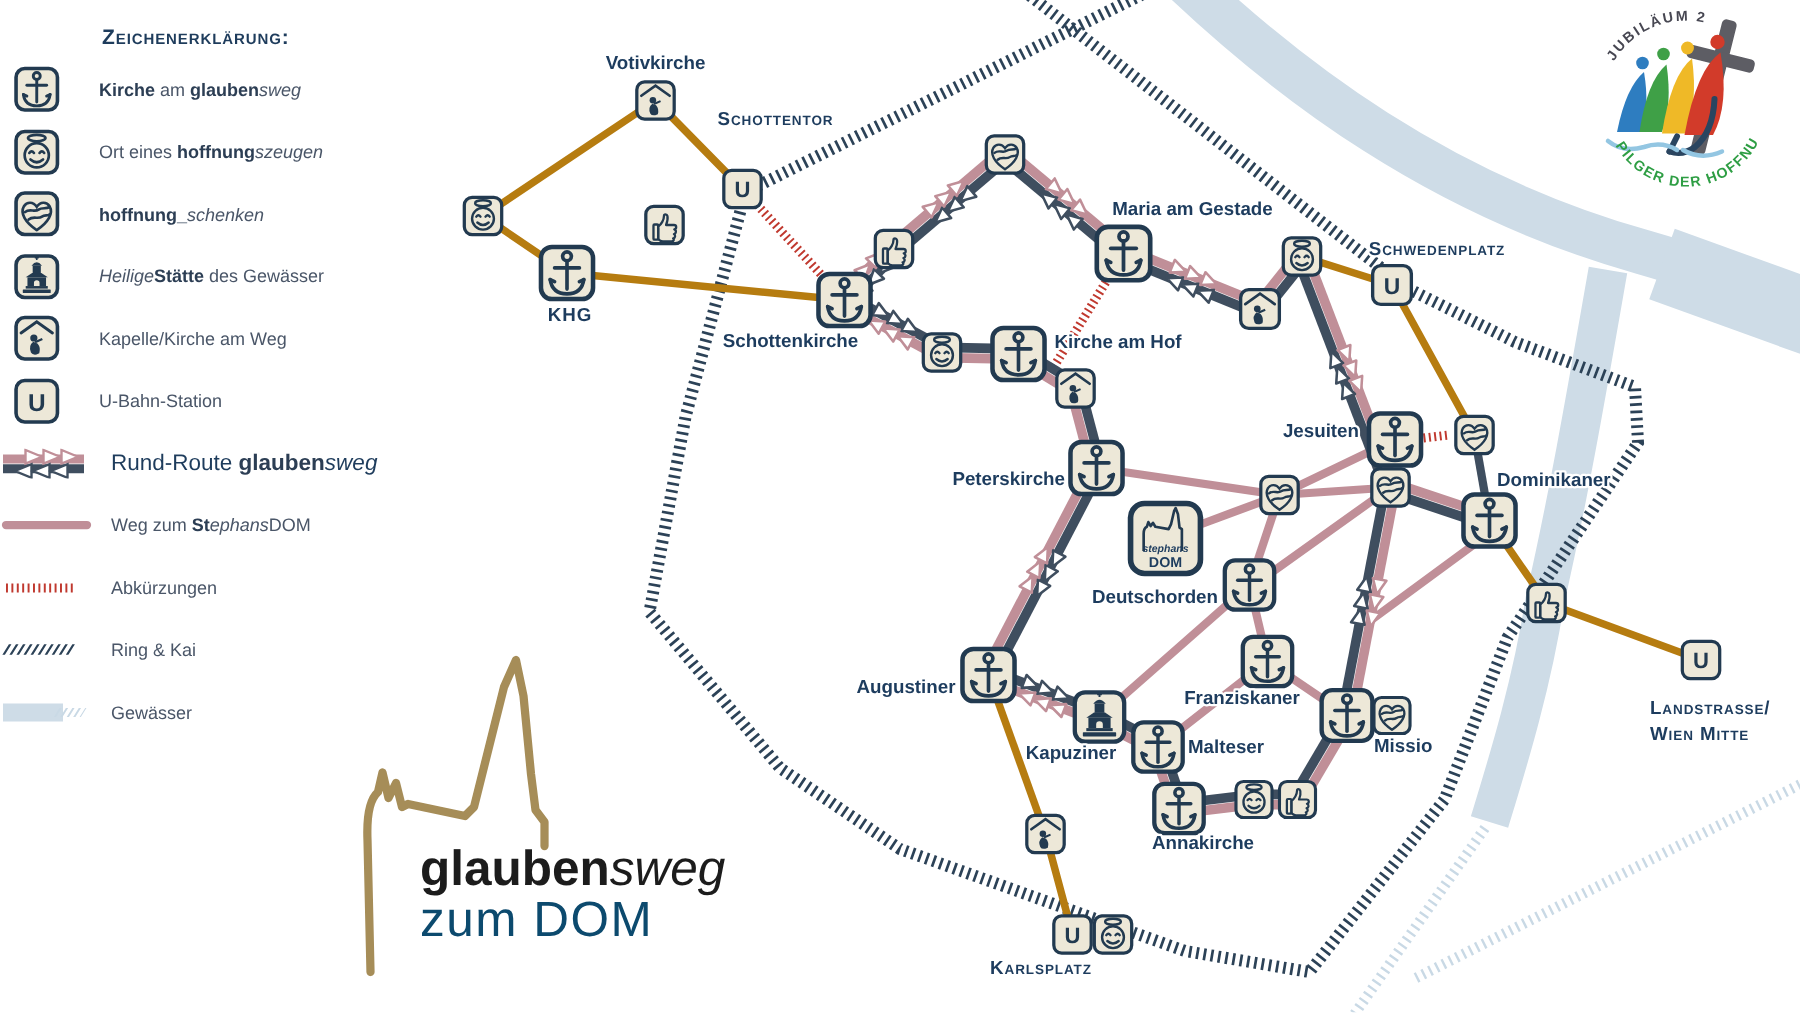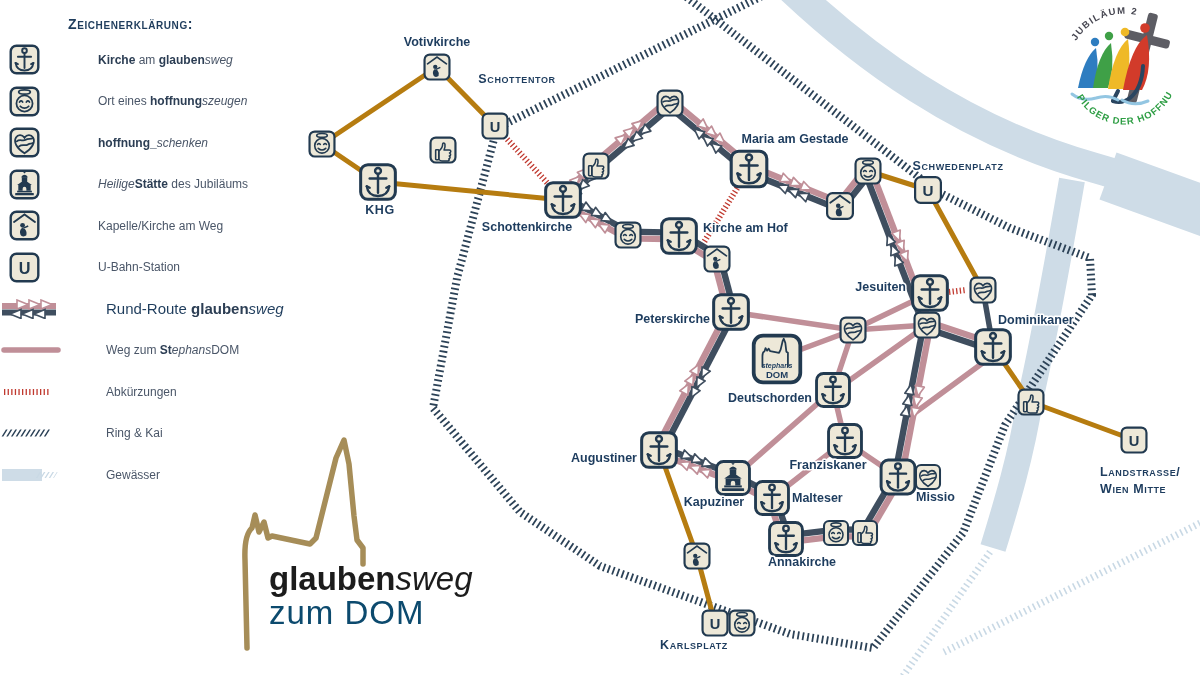--- a/index.html
+++ b/index.html
@@ -9,32 +9,32 @@
   
   .lbl-place{font:700 12.5px "Liberation Sans",sans-serif;fill:#1d3c5e;
              paint-order:stroke;stroke:#ffffff;stroke-width:3px;stroke-linejoin:round;}
   .lbl-station{font:700 12.5px "Liberation Sans",sans-serif;font-variant:small-caps;
                letter-spacing:.6px;fill:#1d3c5e;
                paint-order:stroke;stroke:#ffffff;stroke-width:3px;stroke-linejoin:round;}
   
   #legend{position:absolute;left:0;top:14px;width:290px;}
   #legend-title{font-size:14px;font-weight:700;color:#1e3c5c;font-variant:small-caps;
                 letter-spacing:.6px;margin:2px 0 12px 68px;}
-  .lrow{display:flex;align-items:center;height:31px;margin-bottom:10.5px;gap:32px;}
+  .lrow{display:flex;align-items:center;height:31px;margin-bottom:10.5px;}
   .lrow .lic{width:31px;height:31px;flex:0 0 31px;margin-right:26px;margin-left:9px;}
   .lrow .lsample{width:64px;height:20px;flex:0 0 64px;margin-right:10px;}
   .ltext{font-size:12px;color:#4a5668;}
   .ltext .b{font-weight:700;color:#2c3e54;}
   .ltext .i{font-style:italic;}
   .lrow.gap{margin-top:2px;}
   .lrow .big{font-size:15px;color:#1e3c5c;}
   
   #logo{position:absolute;left:238px;top:430px;width:280px;height:240px;}
   #logo-spire{position:absolute;left:0;top:2px;}
-  #logo-text{position:absolute;left:31px;top:132px;line-height:34px;color:#1c1c1c;}
+  #logo-text{position:absolute;left:42px;top:132px;line-height:34px;color:#1c1c1c;}
   #logo-line1{font-size:33px;}
   #logo-line1 .b{font-weight:700;}
   #logo-line1 .i{font-style:italic;}
   #logo-line2{font-size:33px;color:#0c4a6e;letter-spacing:1px;}
   #badge{position:absolute;left:1058px;top:6px;}
   .badge-top{font:700 9.5px "Liberation Sans",sans-serif;fill:#474752;letter-spacing:1.4px;}
   .badge-bottom{font:700 9.5px "Liberation Sans",sans-serif;fill:#2e9e44;letter-spacing:1px;}
 </style>
 </head>
 <body>
@@ -315,21 +315,21 @@
         <div class="lrow">
           <span class="lic"><svg width="31" height="31" viewBox="0 0 40 40">
               <use href="#sym-heart"></use>
             </svg></span>
           <span class="ltext"><span class="b">hoffnung</span><span class="b">_</span><span class="i">schenken</span></span>
         </div>
         <div class="lrow">
           <span class="lic"><svg width="31" height="31" viewBox="0 0 40 40">
               <use href="#sym-temple"></use>
             </svg></span>
-          <span class="ltext"><span class="i">Heilige</span><span class="b">Stätte</span><span> des Jubiläums</span></span>
+          <span class="ltext"><span class="i">Heilige</span><span class="b">Stätte</span><span> des Gewässer</span></span>
         </div>
         <div class="lrow">
           <span class="lic"><svg width="31" height="31" viewBox="0 0 40 40">
               <use href="#sym-chapel"></use>
             </svg></span>
           <span class="ltext"><span>Kapelle/Kirche am Weg</span></span>
         </div>
         <div class="lrow">
           <span class="lic"><svg width="31" height="31" viewBox="0 0 40 40">
               <use href="#sym-ubahn"></use>

